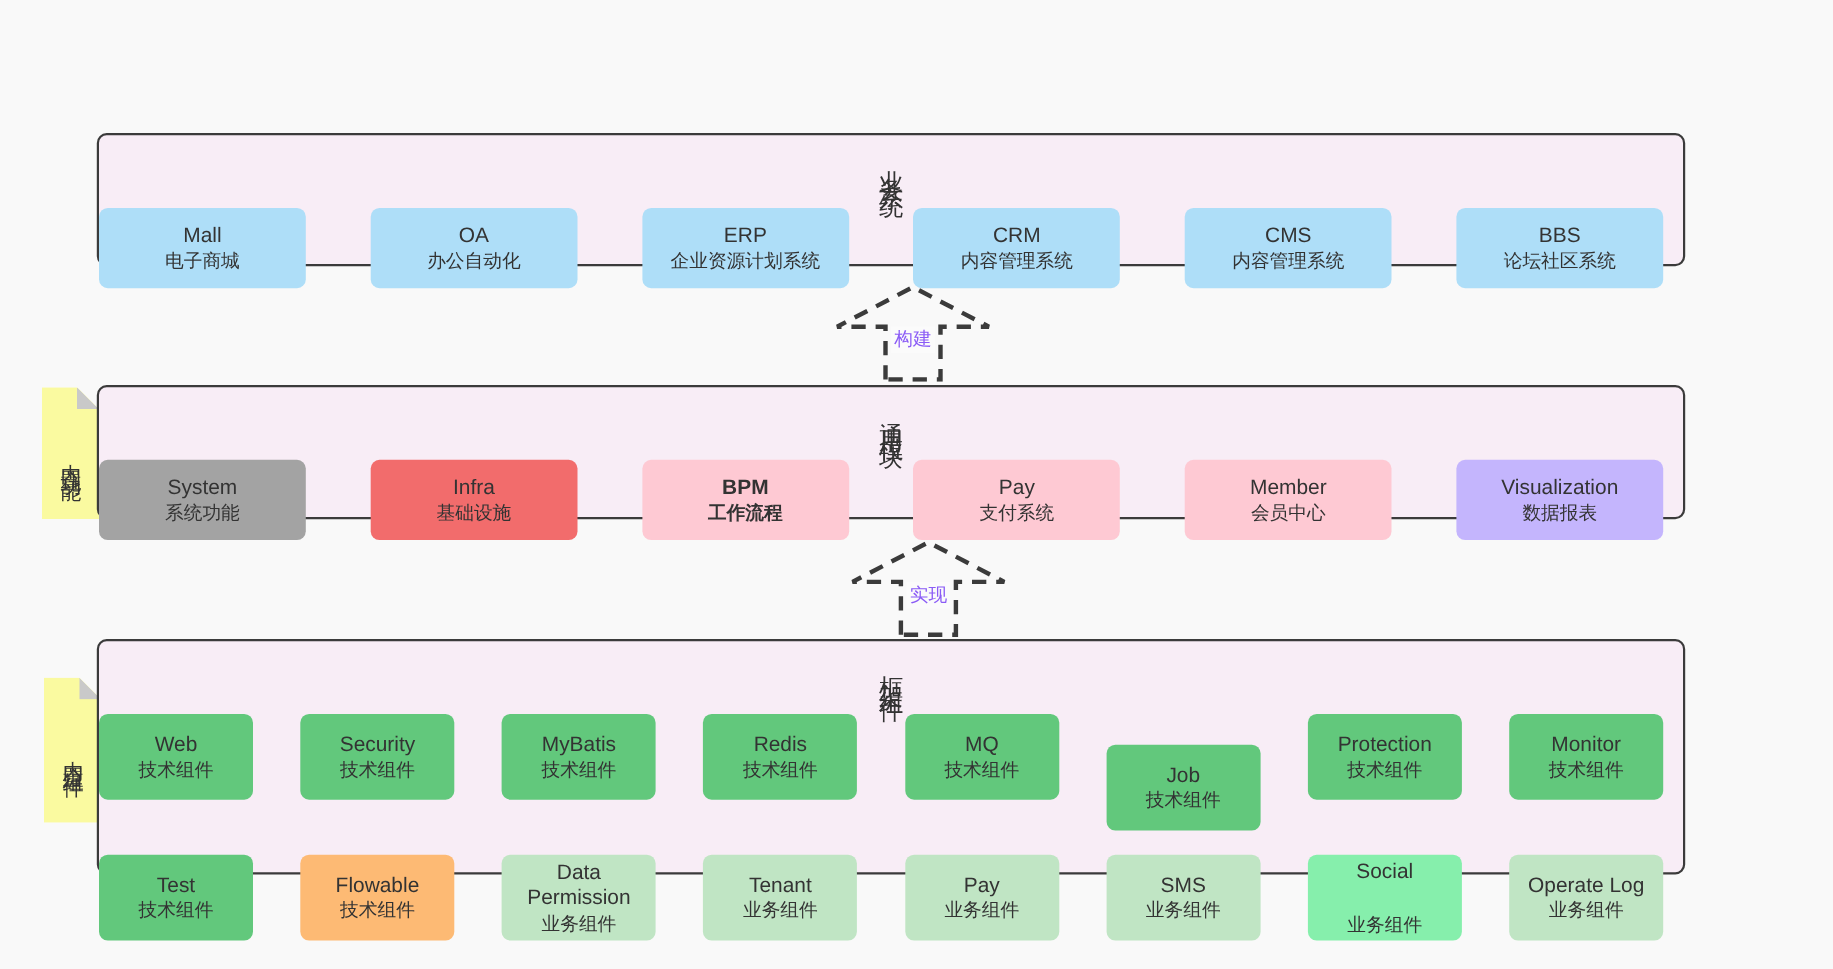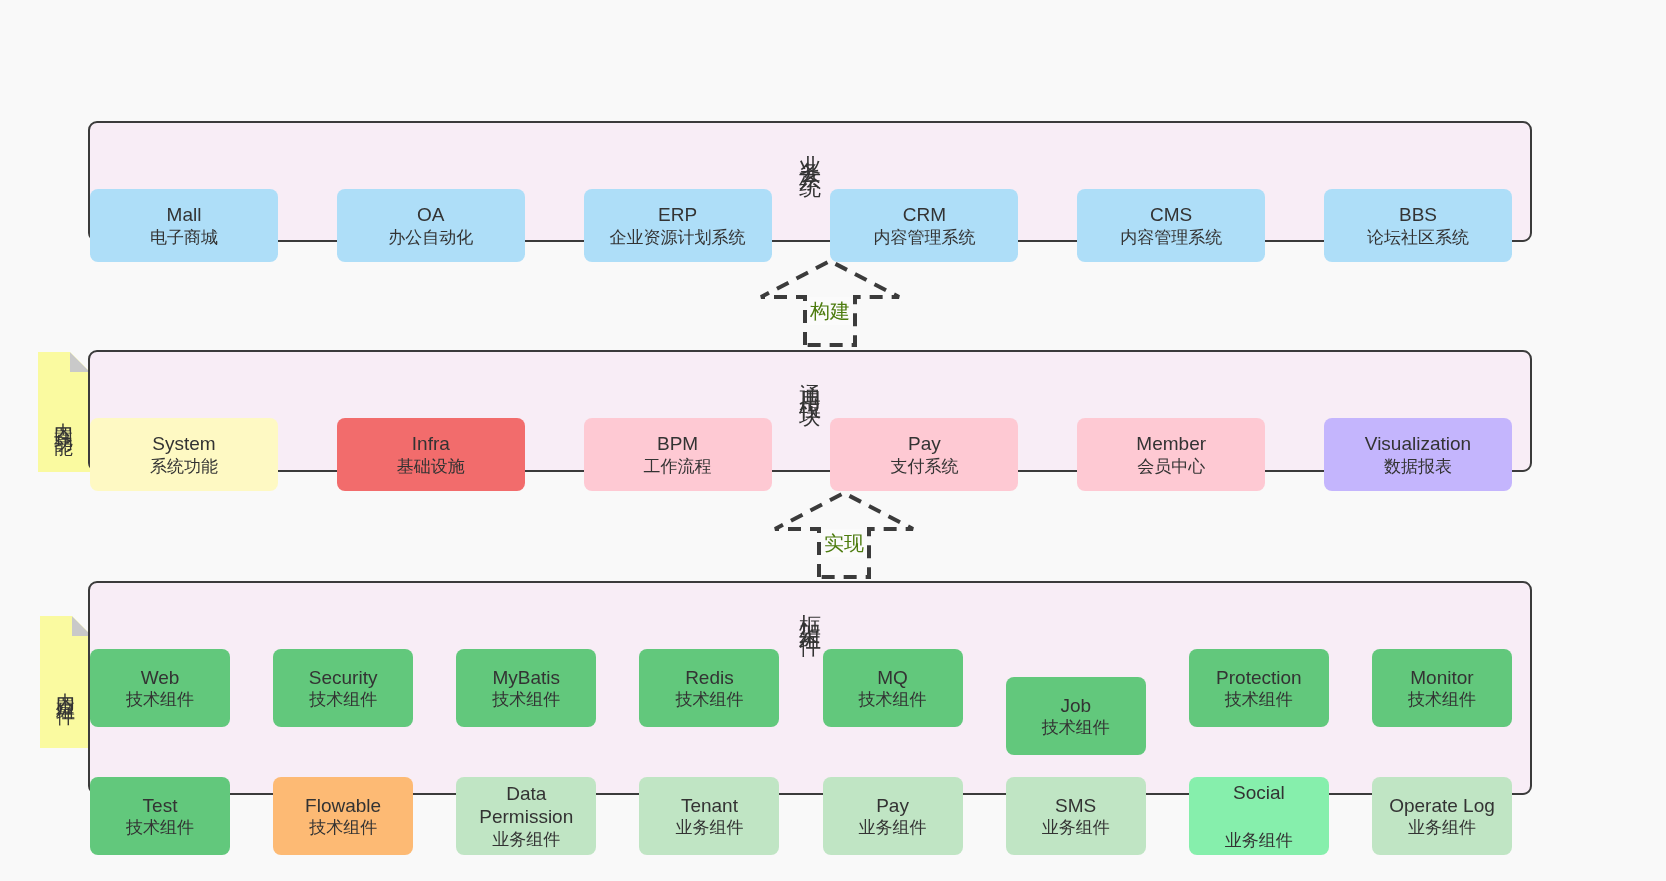--- a/index.html
+++ b/index.html
@@ -54,21 +54,21 @@
     font-size:19px; letter-spacing:5px; color:#333; line-height:1; padding-top:10px;
   }
 
   
   .arrow { position:absolute; width:150px; height:90px; z-index:2; }
   .arrow-0 { left:755px; top:257px; }
   .arrow-1 { left:769px; top:489px; }
   .arrow svg { display:block; width:150px; height:90px; }
   .arrow-label {
     position:absolute; top:40px; left:50%; transform:translateX(-50%);
-    background:#fbfbfb; color:#4d7c0f; font-size:20px; padding:1px 3px; line-height:1.3;
+    background:#fbfbfb; color:#8b5cf6; font-size:17px; padding:1px 3px; line-height:1.3;
     white-space:nowrap;
   }
 </style>
 </head>
 <body>
 
 <div class="canvas">
 
   <div class="sticky sticky-1">
     <span class="sticky-text">内置功能</span>
@@ -113,29 +113,29 @@
     <svg viewBox="0 0 150 90">
       <polygon points="50,88 50,40 6,40 75,4 144,40 100,40 100,88" fill="#f9f9f9" stroke="#3b3b3b" stroke-width="4" stroke-dasharray="13 9" stroke-linejoin="miter"></polygon>
     </svg>
     <span class="arrow-label">构建</span>
   </div>
 
   <section class="layer layer-1">
     <div class="side-label">通用模块</div>
     <div class="rows" id="rows-1">
         <div class="box-row">
-          <div class="box" style="background: #fef9c3;">
+          <div class="box" style="background: #a3a3a3;">
             <div class="box-name">System</div>
             <div class="box-desc">系统功能</div>
           </div>
           <div class="box" style="background: rgb(242, 108, 108);">
             <div class="box-name">Infra</div>
             <div class="box-desc">基础设施</div>
           </div>
-          <div class="box" style="background: rgb(254, 201, 211);">
+          <div class="box" style="background: rgb(254, 201, 211); font-weight: bold;">
             <div class="box-name">BPM</div>
             <div class="box-desc">工作流程</div>
           </div>
           <div class="box" style="background: rgb(254, 201, 211);">
             <div class="box-name">Pay</div>
             <div class="box-desc">支付系统</div>
           </div>
           <div class="box" style="background: rgb(254, 201, 211);">
             <div class="box-name">Member</div>
             <div class="box-desc">会员中心</div>

